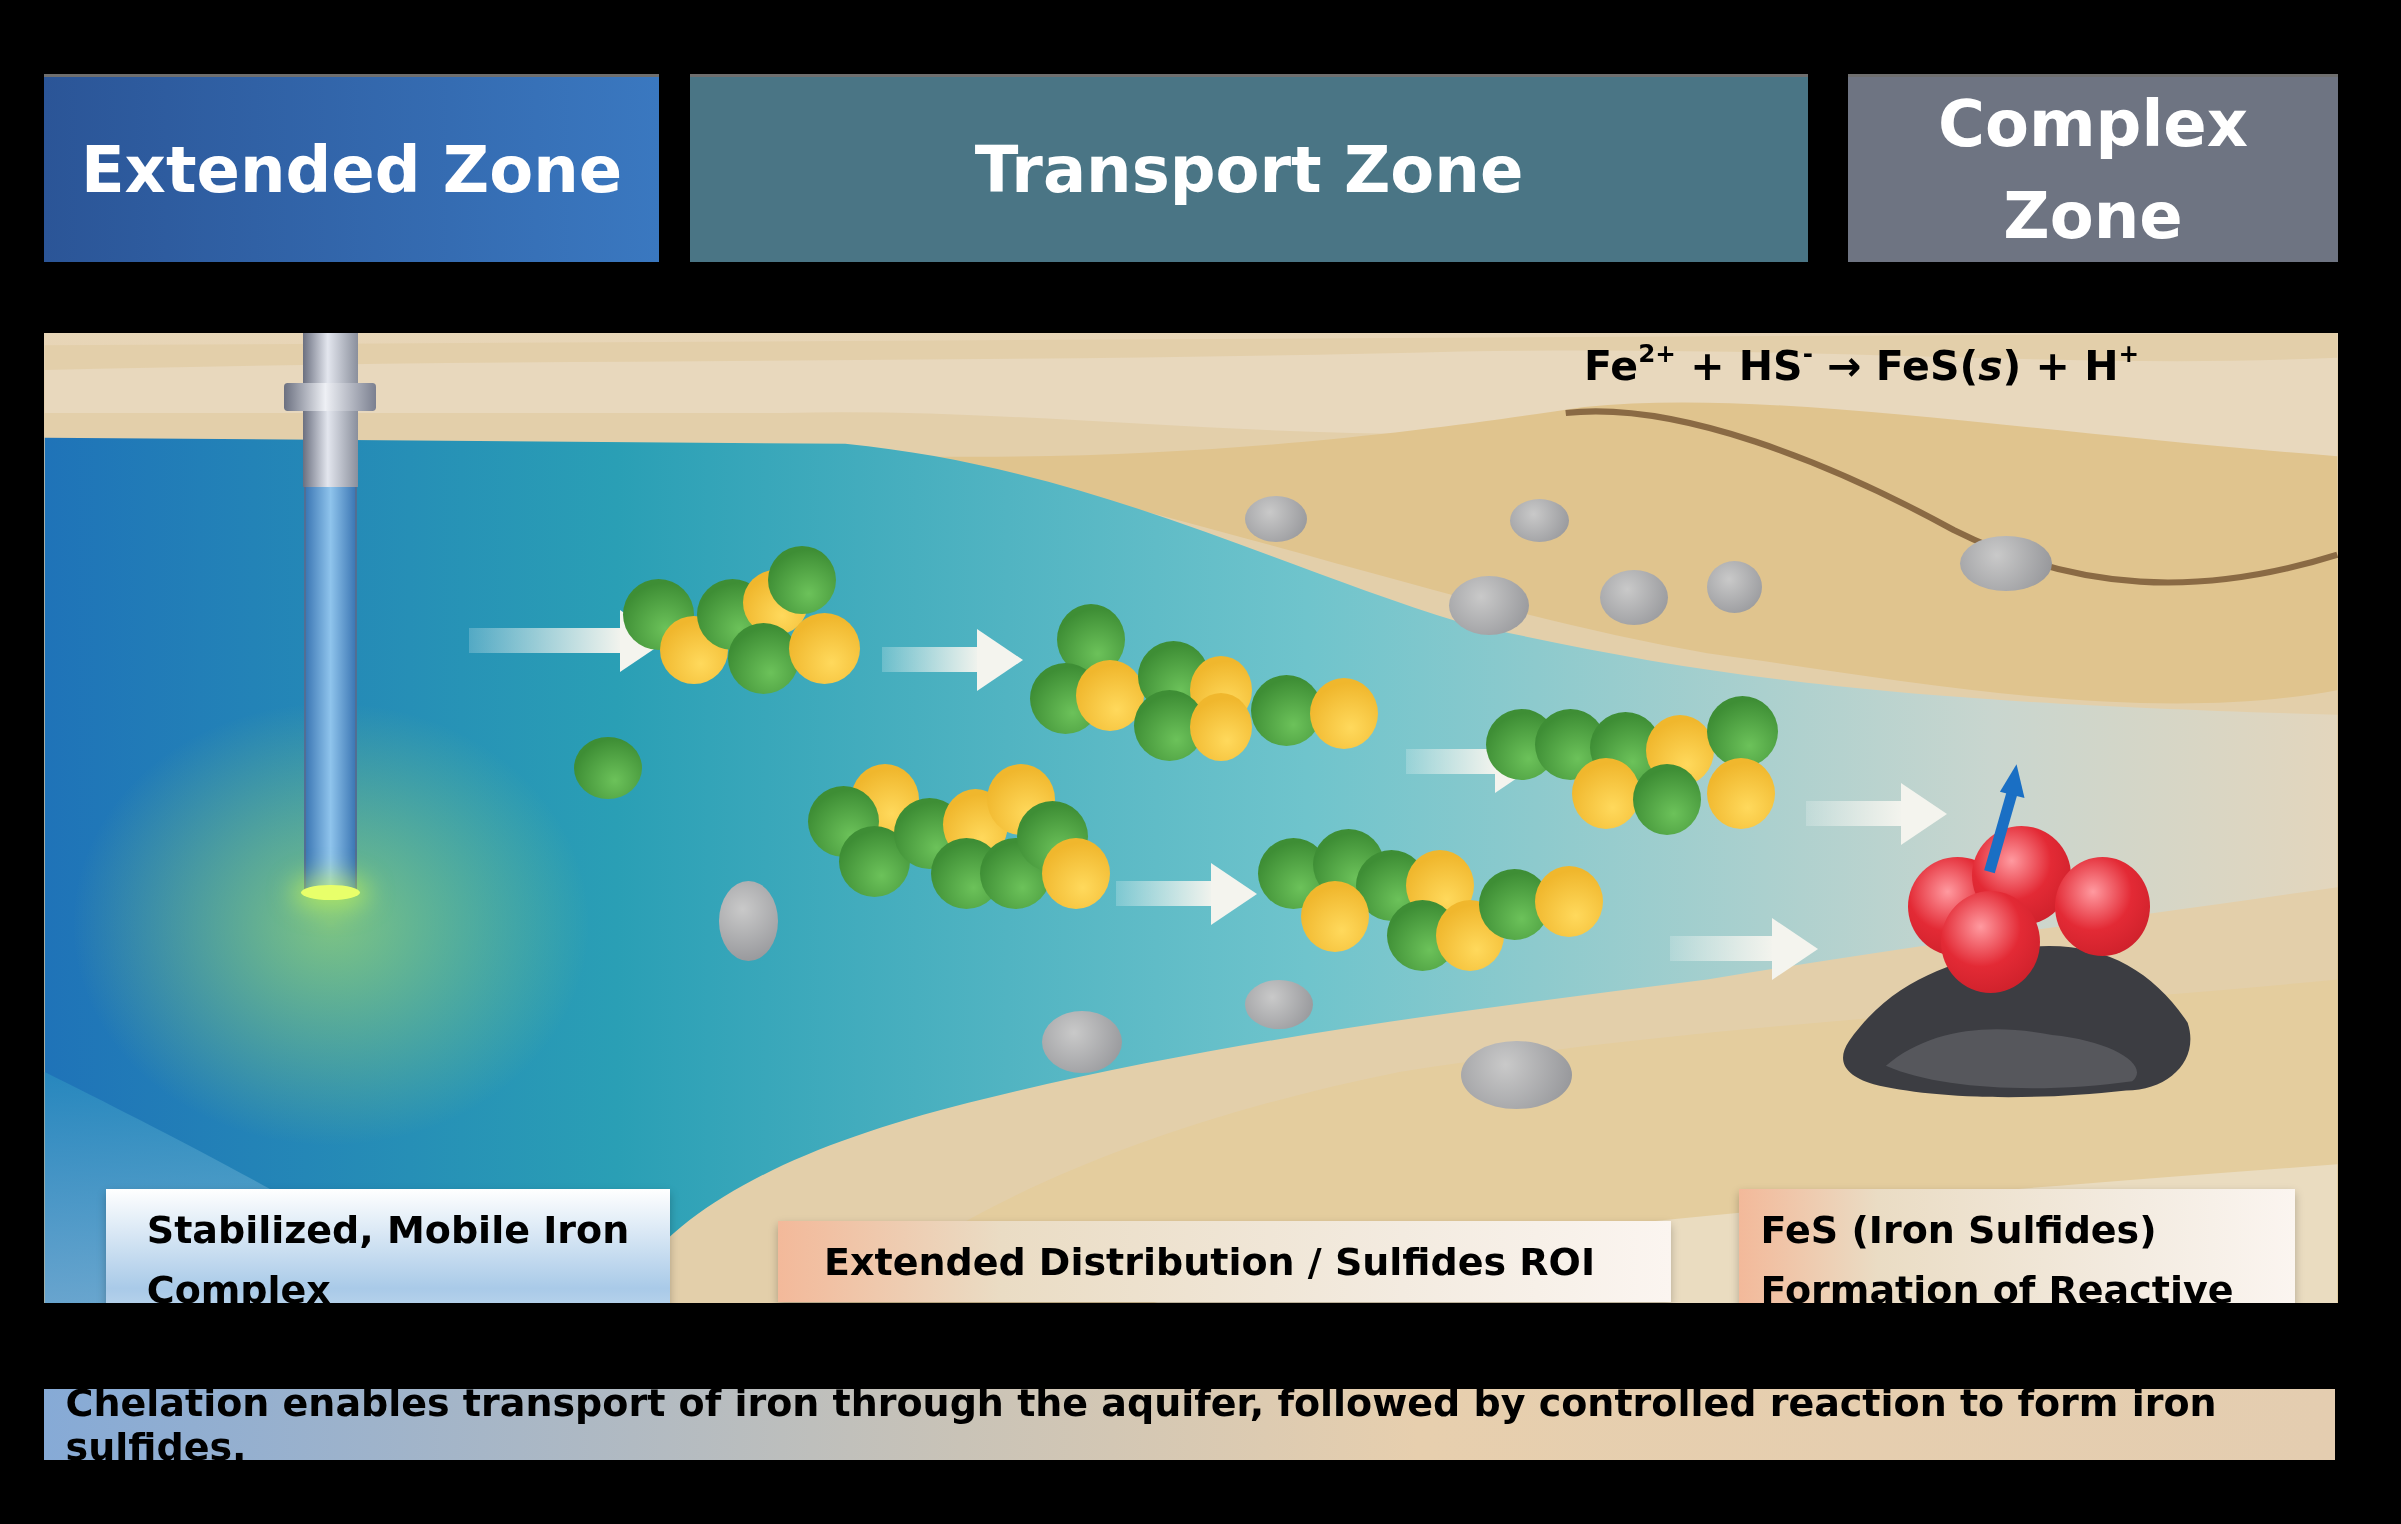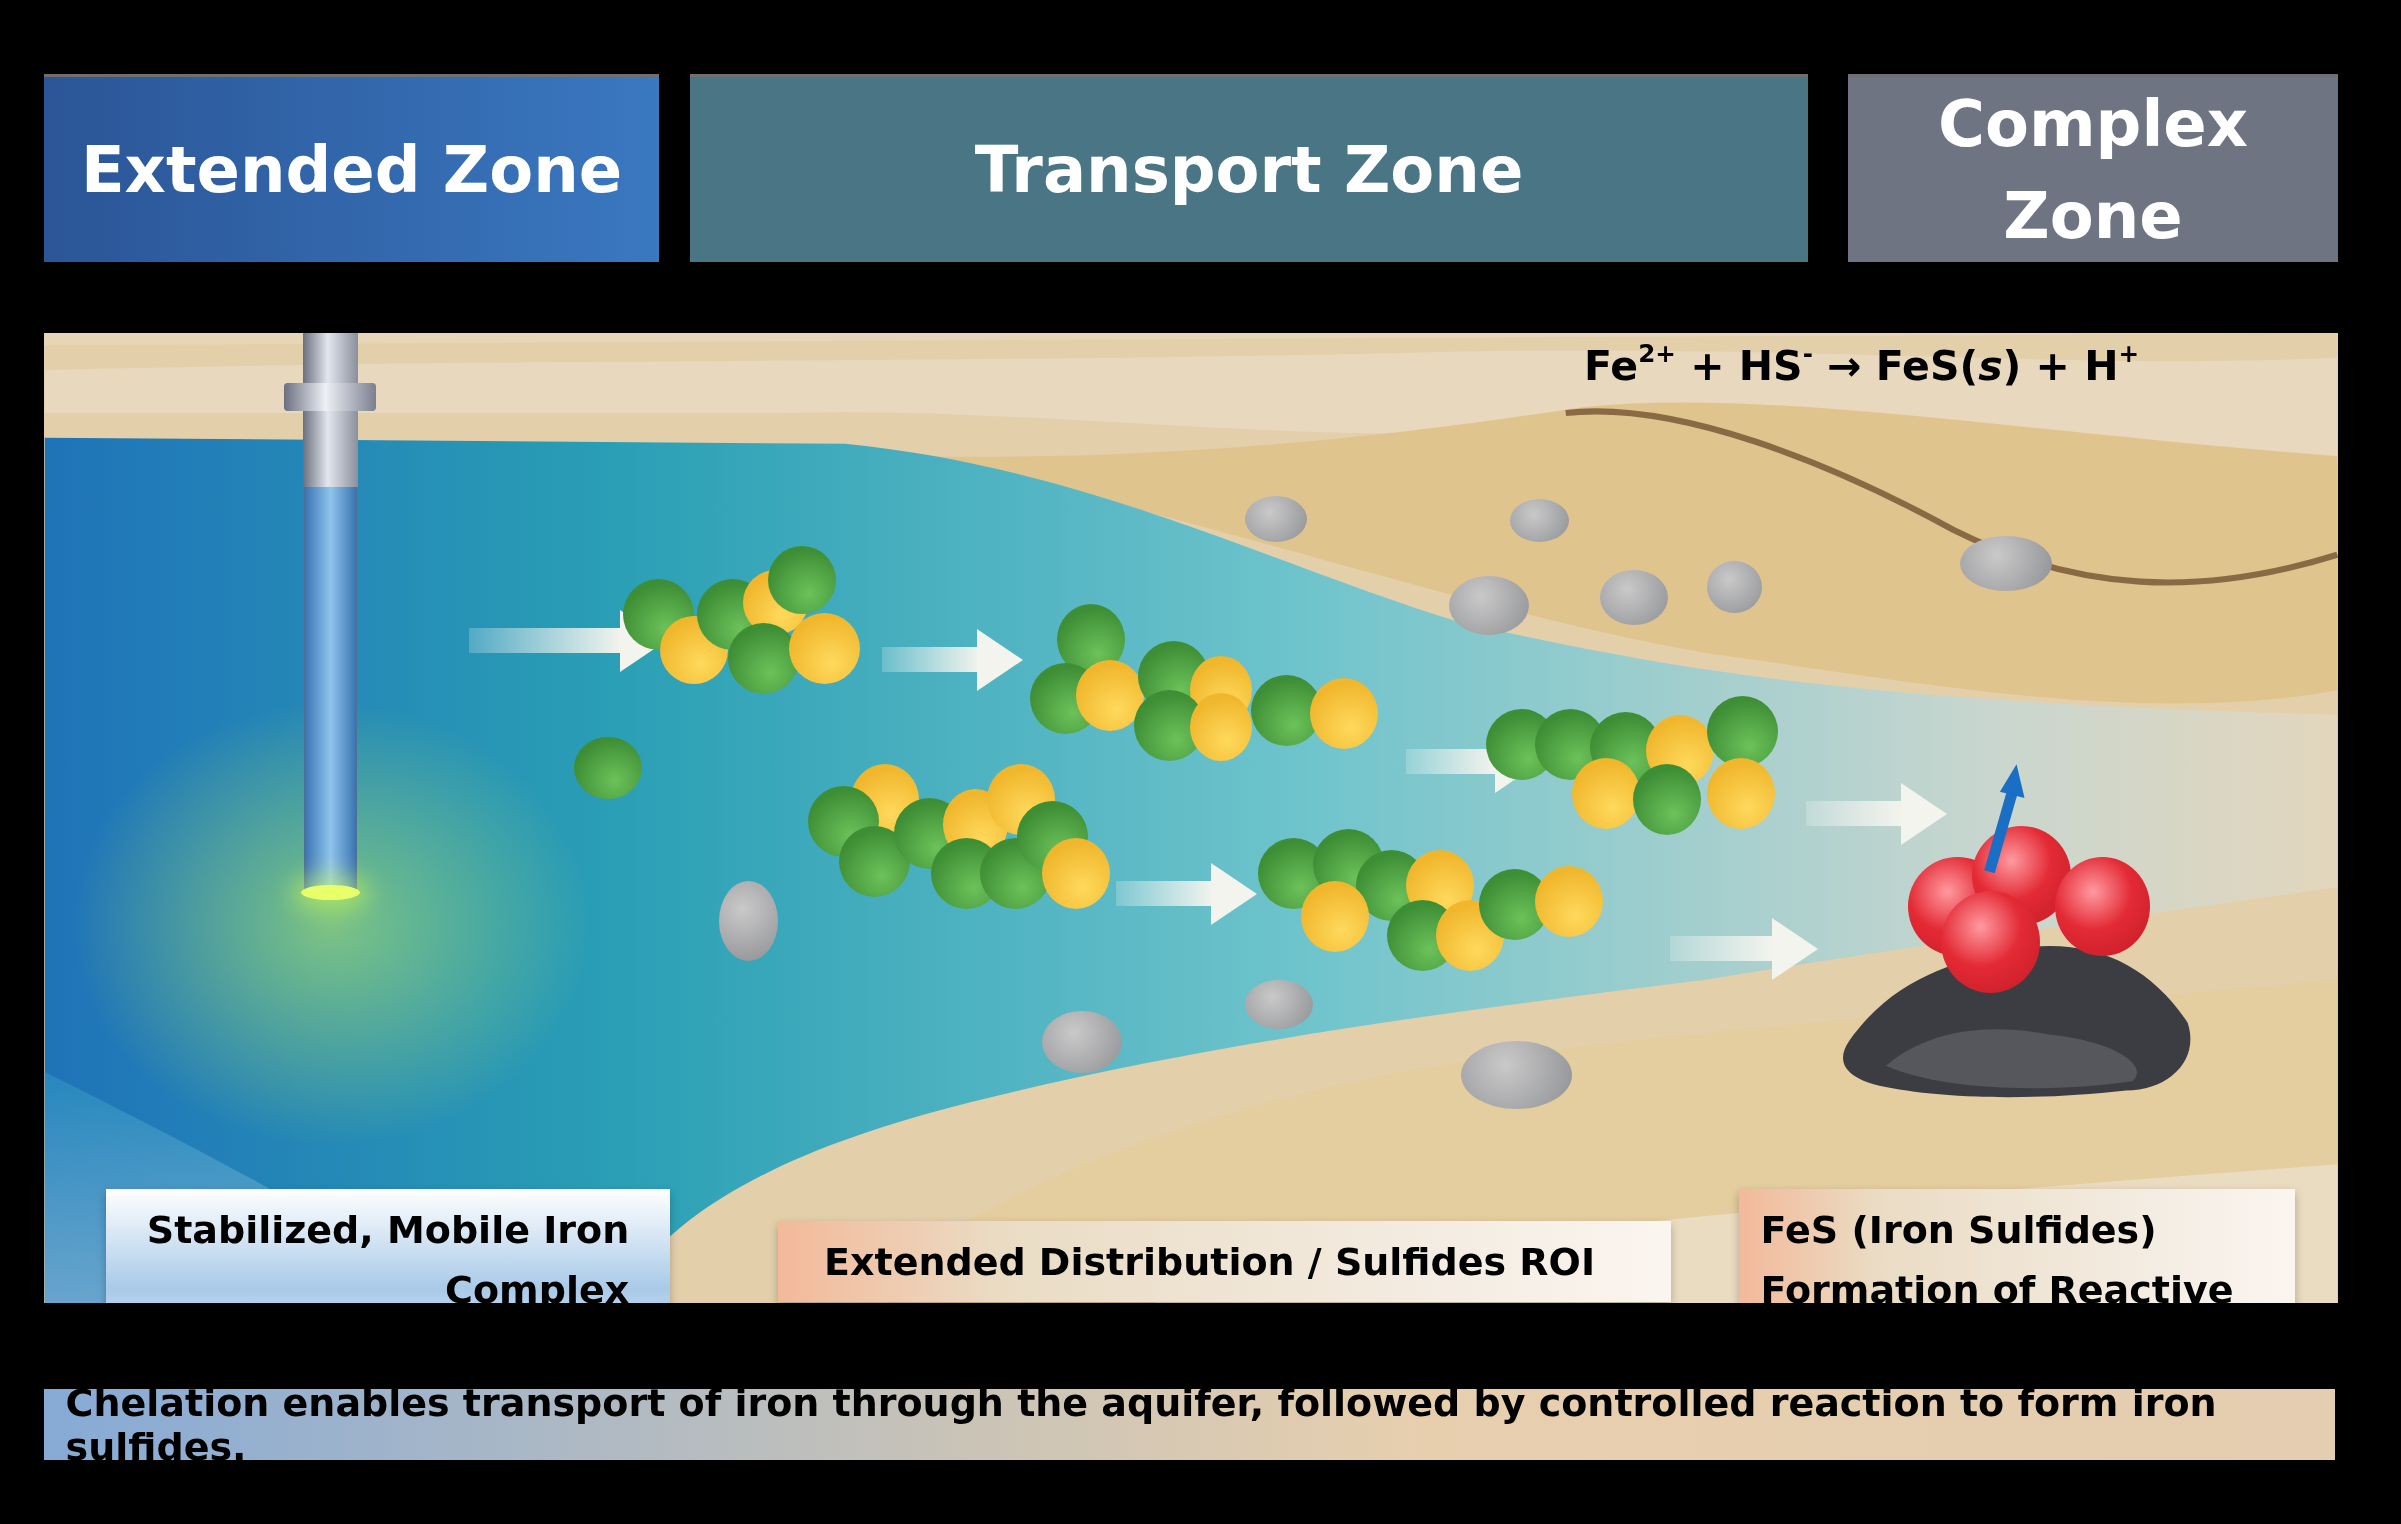--- a/index.html
+++ b/index.html
@@ -195,21 +195,21 @@
 
   <svg width="74" height="123" style="position:absolute;left:1922px;top:425px;" viewBox="0 0 120 200">
     <line x1="38" y1="185" x2="78" y2="45" stroke="#1a6fc4" stroke-width="18"></line>
     <polygon points="55,55 95,65 82,10" fill="#1a6fc4"></polygon>
   </svg>
 
   <div class="eq" style="left:1540px;top:9.2px;font-size:41px;">
     <span>Fe</span><sup>2+</sup><span> + HS</span><sup>-</sup><span> → FeS(</span><i>s</i><span>) + H</span><sup>+</sup>
   </div>
 
-  <div class="label-box" style="left:62px;top:856px;width:564px;height:142px;font-size:38px;justify-content:center;text-align:right;line-height:60px;background:linear-gradient(180deg,#ffffff,#a9cae8 70%,#c8dcef);">
+  <div class="label-box" style="left:62px;top:856px;width:564px;height:142px;font-size:38px;justify-content:center;text-align:left;line-height:60px;background:linear-gradient(180deg,#ffffff,#a9cae8 70%,#c8dcef);">
     <div>
         <span style="display:block">Stabilized, Mobile Iron</span>
         <span style="display:block">Complex</span>
       </div>
   </div>
   <div class="label-box" style="left:734px;top:888px;width:893px;height:81px;font-size:38px;padding-left:46px;background:linear-gradient(90deg,#f3b99a,#eadcc4 25%,#f3ebe0 70%,#fbf5f0);">
     <span>Extended Distribution / Sulfides ROI</span>
   </div>
   <div class="label-box" style="left:1695px;top:856px;width:556px;height:142px;font-size:38px;padding-left:21.6px;line-height:60px;background:linear-gradient(90deg,#f3b99a,#eadcc4 25%,#f3ebe0 70%,#fbf5f0);">
     <div>

